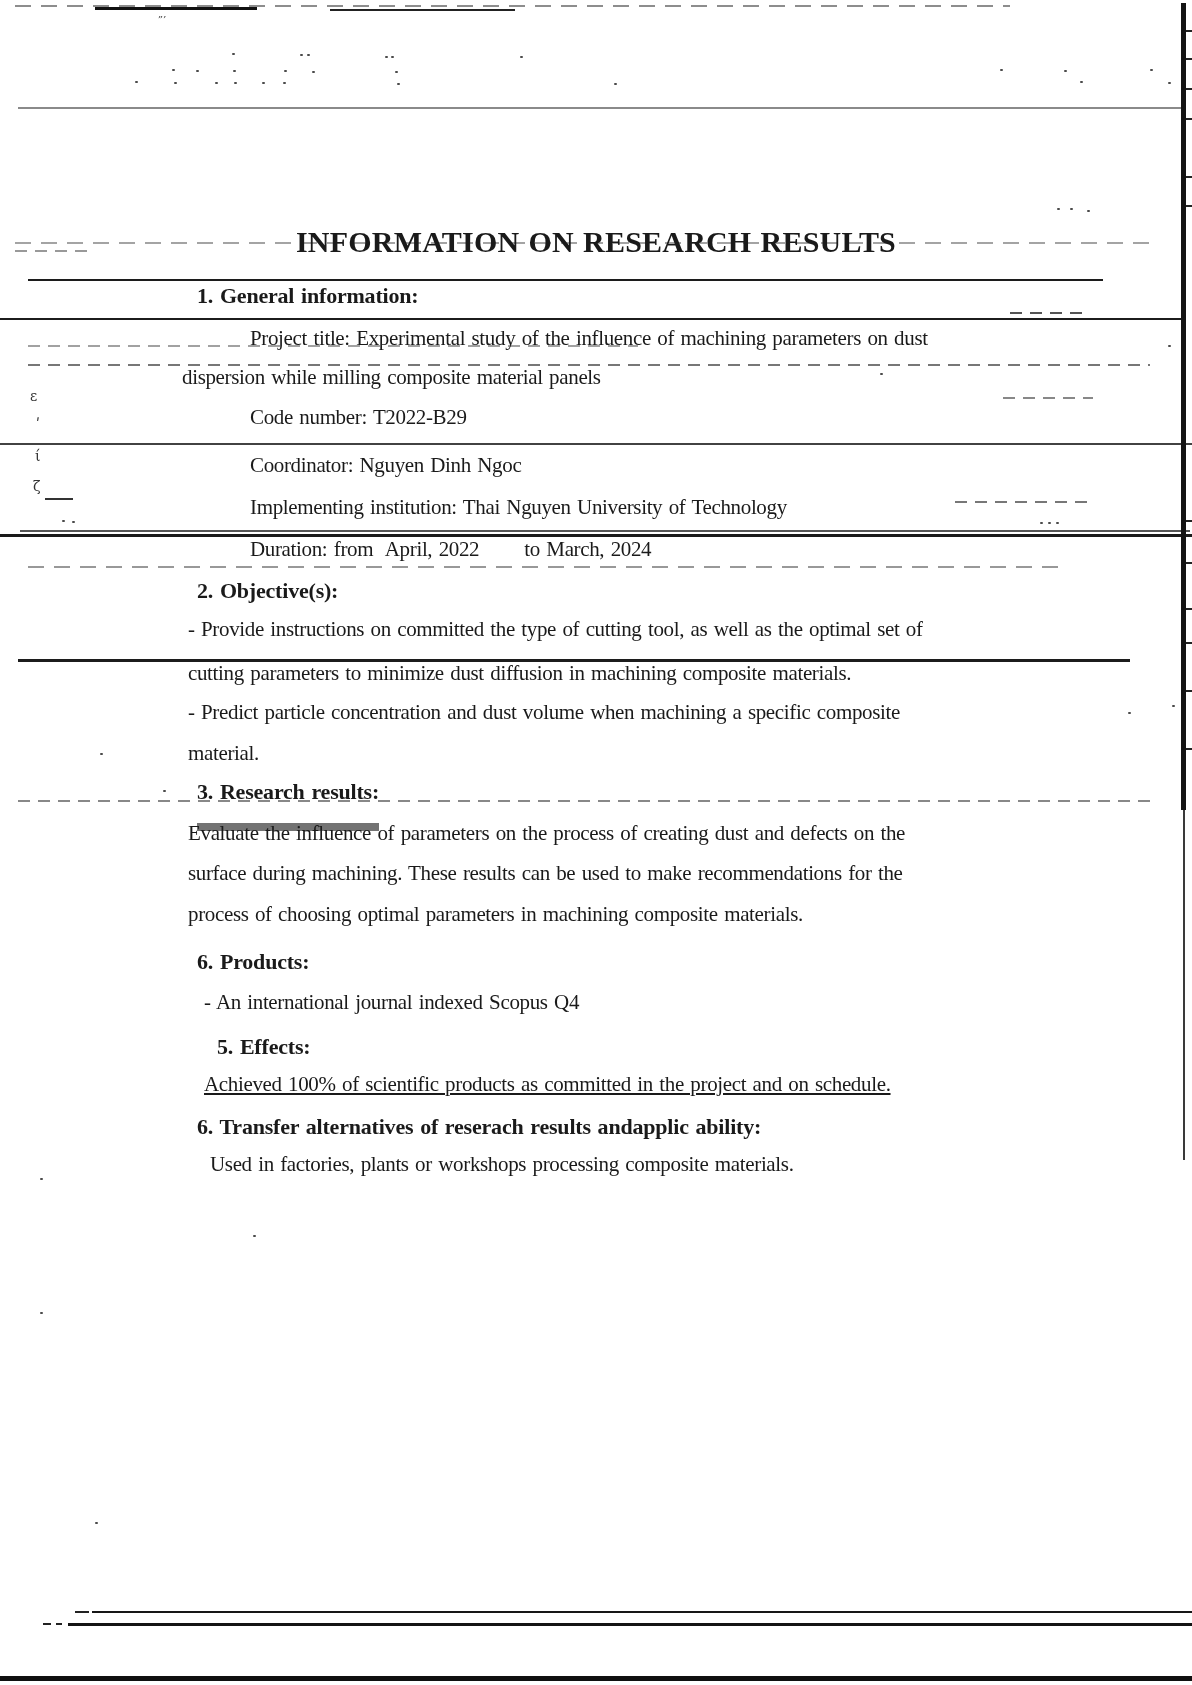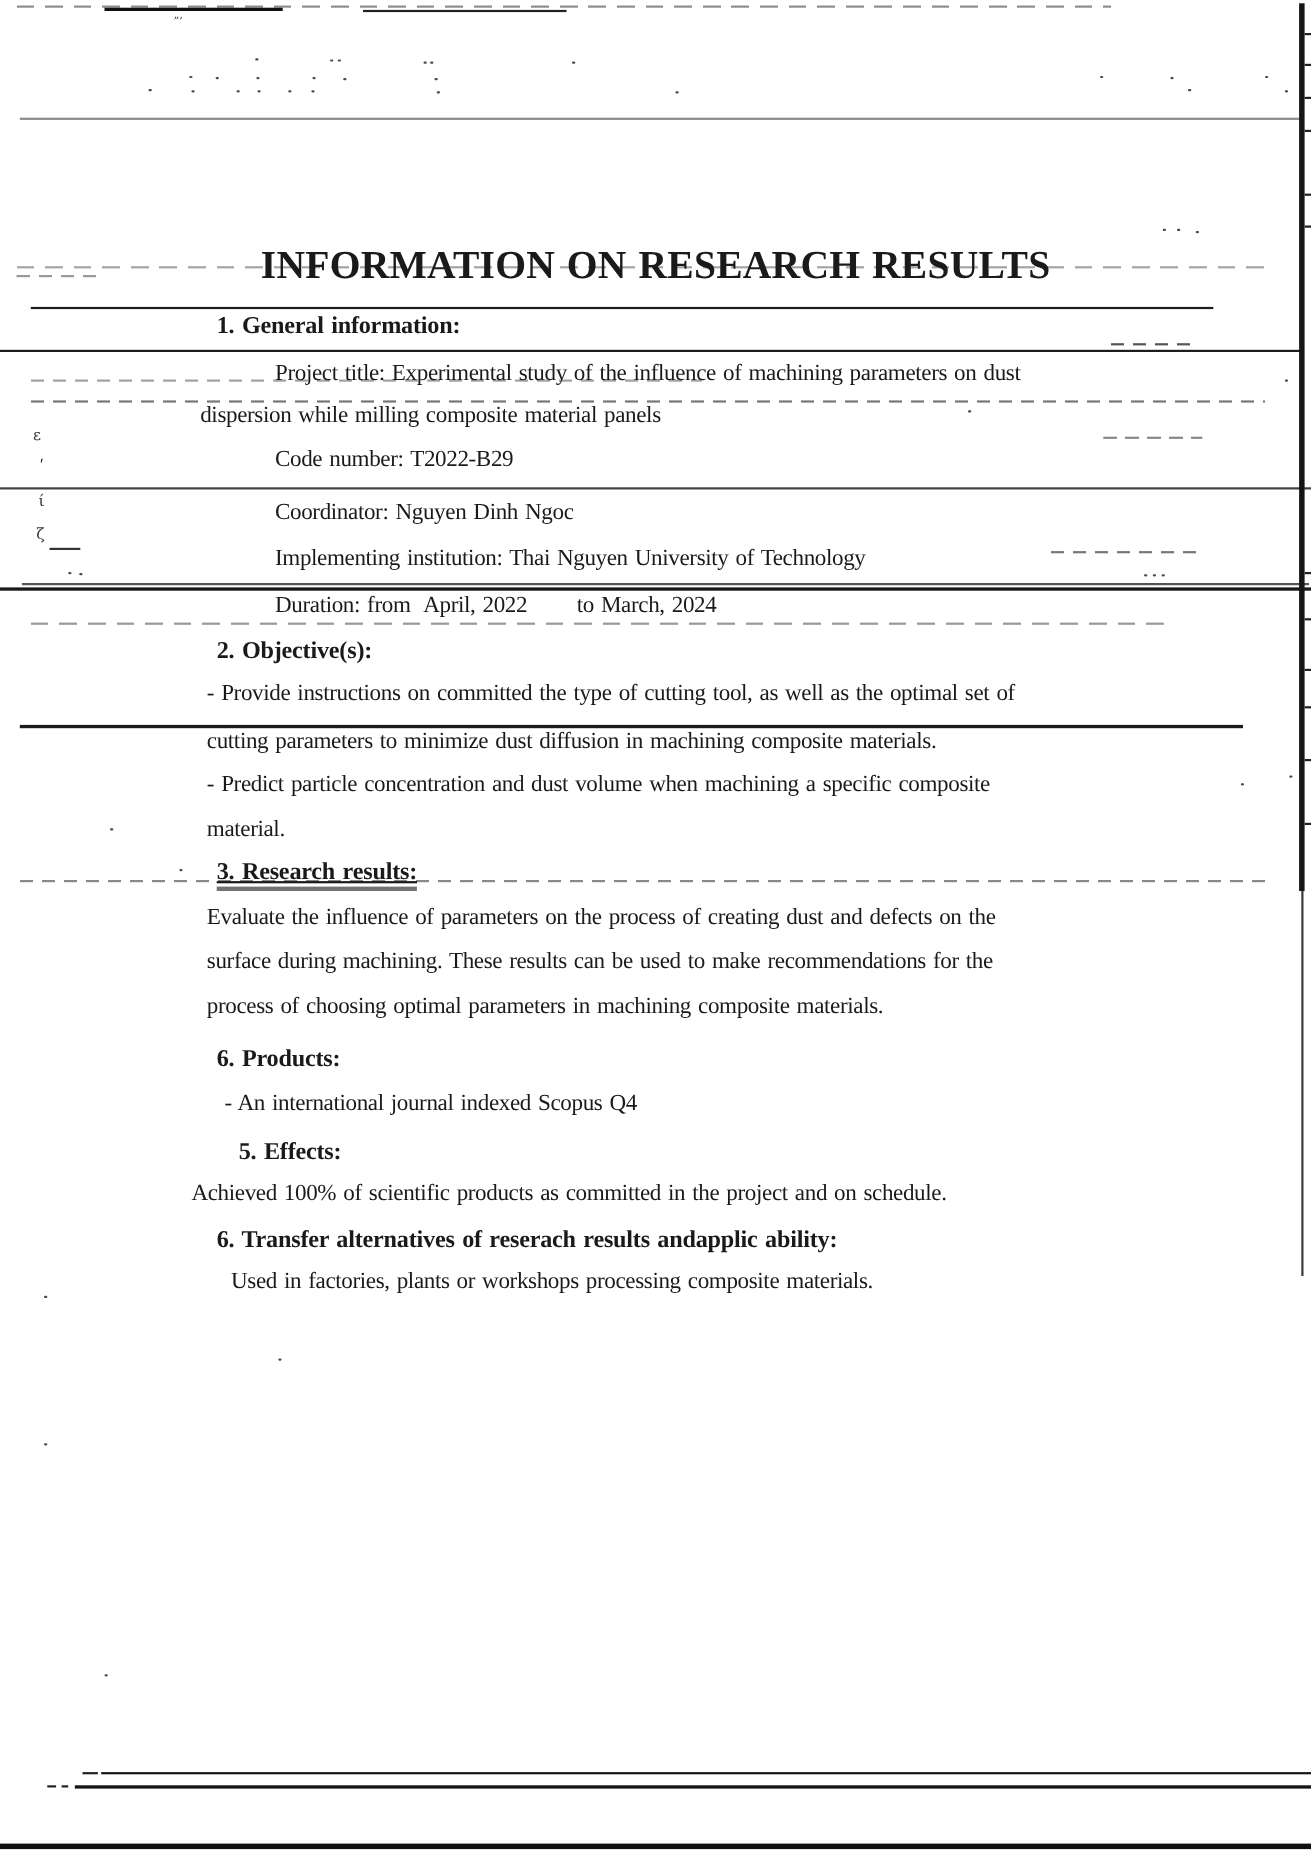--- a/index.html
+++ b/index.html
@@ -9,24 +9,24 @@
     font-family:"Liberation Serif","DejaVu Serif",serif;
     color:#1a1a1a;
   }
   .line{
     position:absolute;white-space:nowrap;
     font-size:21px;line-height:27px;letter-spacing:-0.35px;
     word-spacing:1.5px;color:#1a1a1a;
   }
   .bold{font-weight:bold;font-size:22px;letter-spacing:-0.2px;}
   .title{
-    font-weight:bold;font-size:36px;letter-spacing:0.2px;
+    font-weight:bold;font-size:30px;letter-spacing:0.2px;
     text-align:center;width:860px;left:166px;white-space:nowrap;
   }
-  .u{border-bottom:4px solid #737373;padding-bottom:2px;text-decoration:underline;}
+  .u{border-bottom:8px solid #737373;padding-bottom:19px;}
   
   .hl{position:absolute;}
   .speck{position:absolute;width:3px;height:2px;background:#4a4a4a;border-radius:1px;}
   .mark{position:absolute;font-size:14px;color:#333;font-family:"DejaVu Serif",serif;}
   .tick{position:absolute;width:6px;height:2px;background:#222;right:0;}
   .dash-gray{background:repeating-linear-gradient(90deg,#8d8d8d 0 16px,rgba(0,0,0,0) 16px 26px);height:2px;}
   .dash-dark{background:repeating-linear-gradient(90deg,#555 0 12px,rgba(0,0,0,0) 12px 20px);height:2px;}
 </style>
 </head>
 <body>
@@ -165,16 +165,16 @@
   <span class="u">3. Research results:</span>
 </div>
 <div class="line" style="left:188px;top:820px;">Evaluate the influence of parameters on the process of creating dust and defects on the</div>
 <div class="line" style="left:188px;top:860px;">surface during machining. These results can be used to make recommendations for the</div>
 <div class="line" style="left:188px;top:901px;">process of choosing optimal parameters in machining composite materials.</div>
 
 <div class="line bold" style="left:197px;top:948px;">6. Products:</div>
 <div class="line" style="left:204px;top:989px;">- An international journal indexed Scopus Q4</div>
 
 <div class="line bold" style="left:197px;top:1033px;margin-left:20px;">5. Effects:</div>
-<div class="line" style="left:174px;top:1071px;">Achieved 100% of scientific products as committed in the project and on schedule.</div>
+<div class="line" style="left:204px;top:1071px;text-decoration:underline;">Achieved 100% of scientific products as committed in the project and on schedule.</div>
 
 <div class="line bold" style="left:197px;top:1113px;">6. Transfer alternatives of reserach results andapplic ability:</div>
 <div class="line" style="left:188px;top:1151px;margin-left:22px;">Used in factories, plants or workshops processing composite materials.</div>
 
 </body></html>

